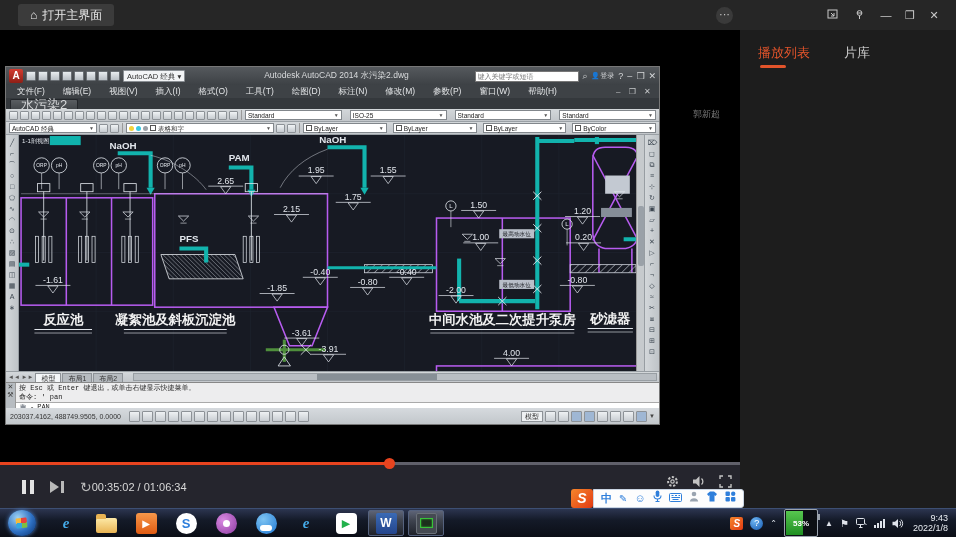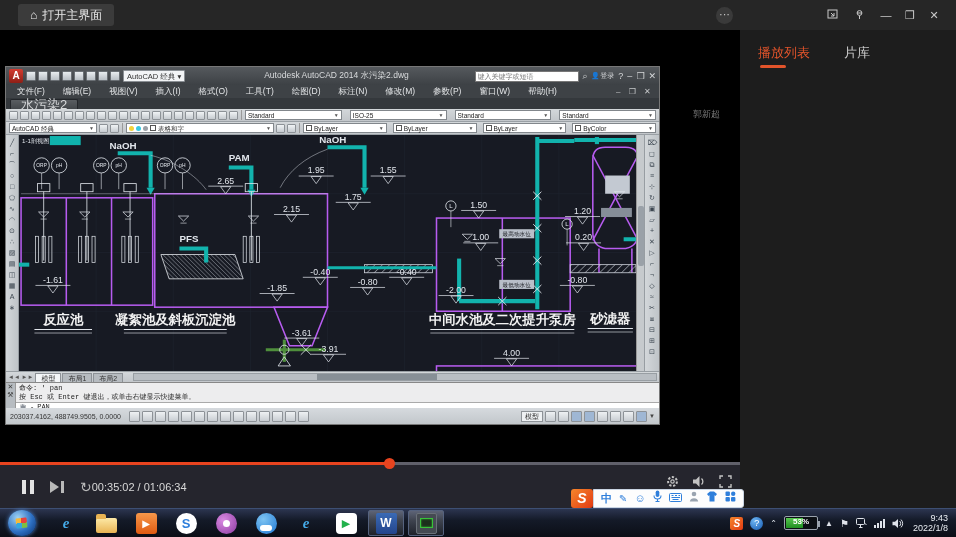--- a/index.html
+++ b/index.html
@@ -128,21 +128,21 @@
   .g-tencent{background:#fff;border-radius:4px;color:#22b14c;font-size:11px}
   .g-word{background:linear-gradient(#3a6ab5,#24458c);border-radius:2px;color:#fff;font-size:12px}
   .g-remote{background:#454a52;border:1px solid #6a7078;border-radius:2px}
   .g-remote::after{content:"";width:11px;height:8px;background:#1c2f1c;border:1px solid #39c239;box-shadow:inset 0 0 2px #39c239}
   #tray{margin-left:auto;display:flex;align-items:center;gap:7px;padding-right:8px;color:#dfe3ea}
   .tray-ico{font-size:10px;color:#dfe3ea;display:flex;align-items:center}
   #tray-sogou{width:13px;height:13px;background:linear-gradient(135deg,#f6862b,#e23a12);border-radius:2px;color:#fff;
     font-size:10px;font-weight:bold;font-style:italic;text-align:center;line-height:13px}
   #tray-help{width:13px;height:13px;background:radial-gradient(circle at 35% 30%,#6db5f2,#1559b0);border-radius:50%;
     color:#fff;font-size:9px;text-align:center;line-height:13px}
-  #battery{width:34px;height:14px;border:1px solid #9aa2ad;border-radius:2px;background:#0c0f14;position:relative;display:flex;}
+  #battery{width:34px;height:28px;border:1px solid #9aa2ad;border-radius:2px;background:#0c0f14;position:relative;display:flex;align-items:center}
   #battery::after{content:"";position:absolute;right:-3px;top:4px;width:2px;height:6px;background:#9aa2ad}
   #battery .bfill{position:absolute;left:1px;top:1px;bottom:1px;width:53%;background:linear-gradient(#57c74f,#1f8f22)}
   #battery .btxt{position:relative;z-index:1;width:100%;text-align:center;color:#fff;font-size:8px;font-weight:bold}
   #sigbars{display:flex;align-items:flex-end;gap:1px}
   #sigbars i{width:2px;background:#dfe3ea;display:block}
   #clock{text-align:right;font-size:9px;line-height:10px;color:#e8ecf2;margin-left:2px}
 </style>
 </head>
 <body>
 
@@ -602,22 +602,22 @@
         </div>
       <div id="hscroll">
           <div class="thumb"></div>
         </div>
     </div>
 
     <div id="cmd">
       <div id="cmd-side">✕<br>⚒</div>
       <div id="cmd-main">
         <div id="cmd-hist">
+          <div>按 Esc 或 Enter 键退出，或单击右键显示快捷菜单。</div>
           <div>命令: ' pan</div>
-          <div>按 Esc 或 Enter 键退出，或单击右键显示快捷菜单。</div>
         </div>
         <div id="cmd-input">
           <svg width="8" height="8" viewBox="0 0 8 8">
               <circle cx="4" cy="5" r="2.5" fill="#8a9099"></circle>
               <path d="M2 4V1.5M3.4 4V1M4.8 4V1.3M6.2 4.4V2" stroke="#8a9099" stroke-width="0.9"></path>
             </svg>
           <span>-</span>
             <span>PAN</span>
         </div>
       </div>

